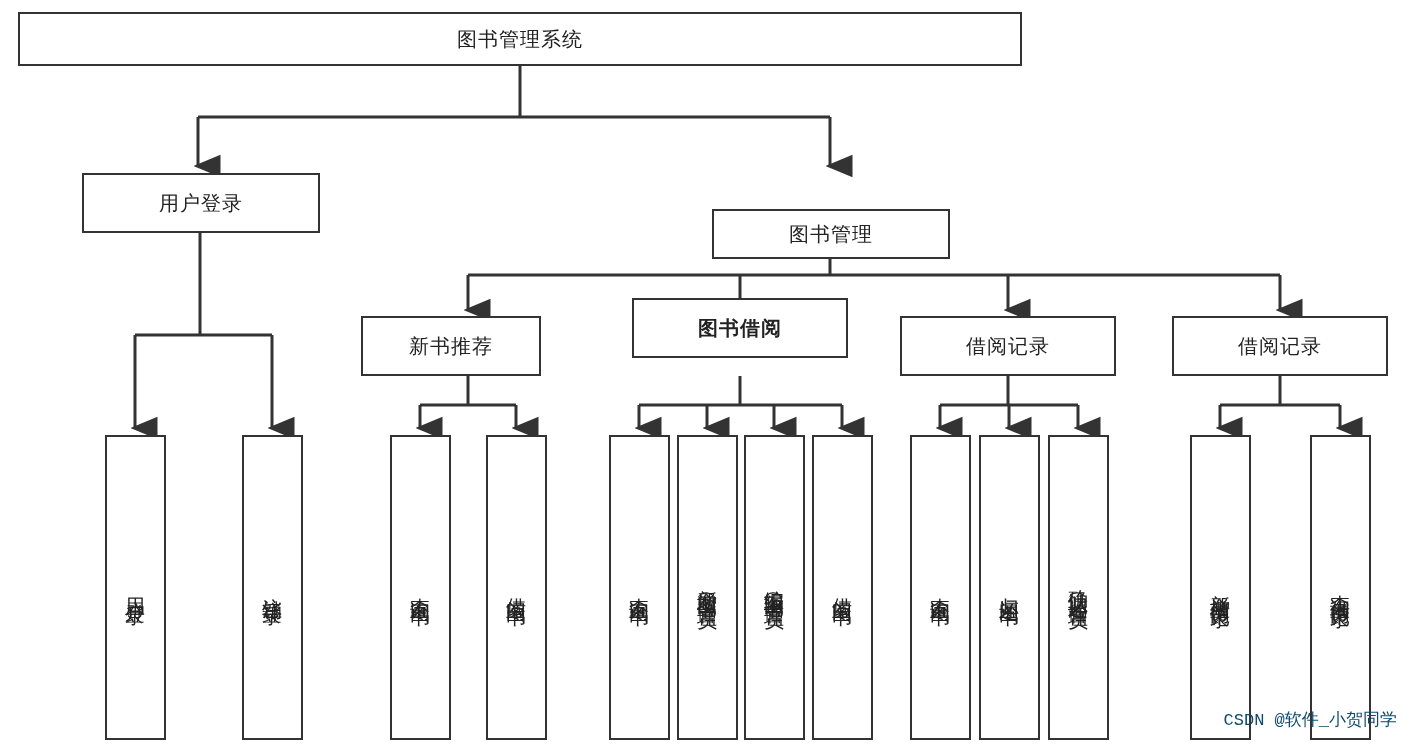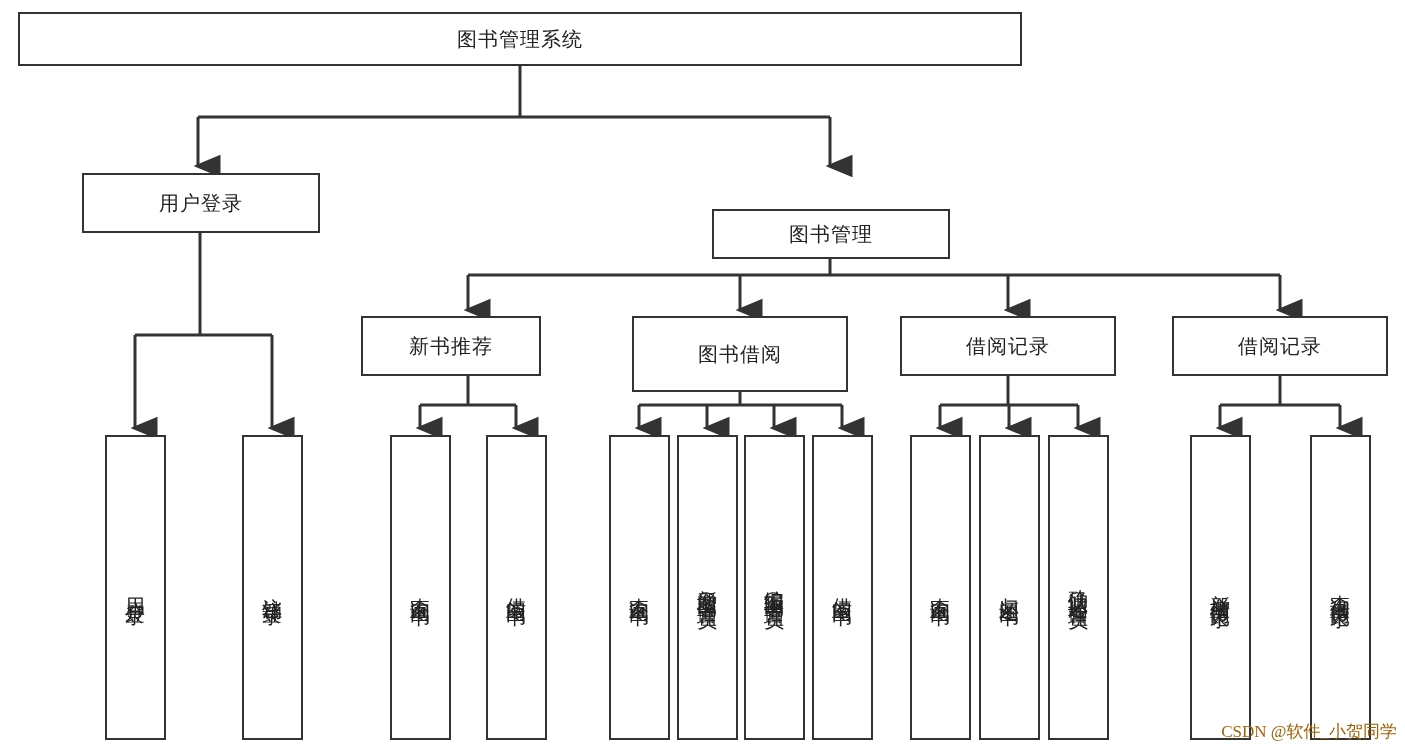--- a/index.html
+++ b/index.html
@@ -48,27 +48,27 @@
     white-space: nowrap;
     padding: 4px 0;
   }
   .node.v > span {
     writing-mode: vertical-rl;
     text-orientation: upright;
   }
   #watermark {
     position: absolute;
     right: 8px;
-    bottom: 4px;
+    bottom: 16px;
     font-size: 17px;
-    color: #a16207;
+    color: #0c4a6e;
     letter-spacing: 0px;
     z-index: 5;
     white-space: nowrap;
-    font-family: Liberation Serif, serif;
+    font-family: Liberation Mono, monospace;
   }
 </style>
 </head>
 <body>
 
 <div id="canvas">
 
   <svg id="edges" viewBox="0 0 1405 747" width="1405" height="747">
     <defs>
       <marker id="arrow" viewBox="0 0 12 12" refX="6" refY="10" markerWidth="9" markerHeight="9" orient="auto-start-reverse">
@@ -129,21 +129,21 @@
   <div class="node h" style="left:82px; top:173px; width:238px; height:60px;">
     <span>用户登录</span>
   </div>
   <div class="node h" style="left:712px; top:172px; width:238px; height:50px;margin-top:37px;">
     <span>图书管理</span>
   </div>
 
   <div class="node h" style="left:361px; top:316px; width:180px; height:60px;">
     <span>新书推荐</span>
   </div>
-  <div class="node h" style="left:632px; top:316px; width:216px; height:76px;">
+  <div class="node h" style="left:632px; top:298px; width:216px; height:60px;font-weight:bold;">
     <span>图书借阅</span>
   </div>
   <div class="node h" style="left:900px; top:316px; width:216px; height:60px;">
     <span>借阅记录</span>
   </div>
   <div class="node h" style="left:1172px; top:316px; width:216px; height:60px;text-align:right;">
     <span>借阅记录</span>
   </div>
 
   <div class="node v" style="left:105px; top:435px; width:61px; height:305px;">

